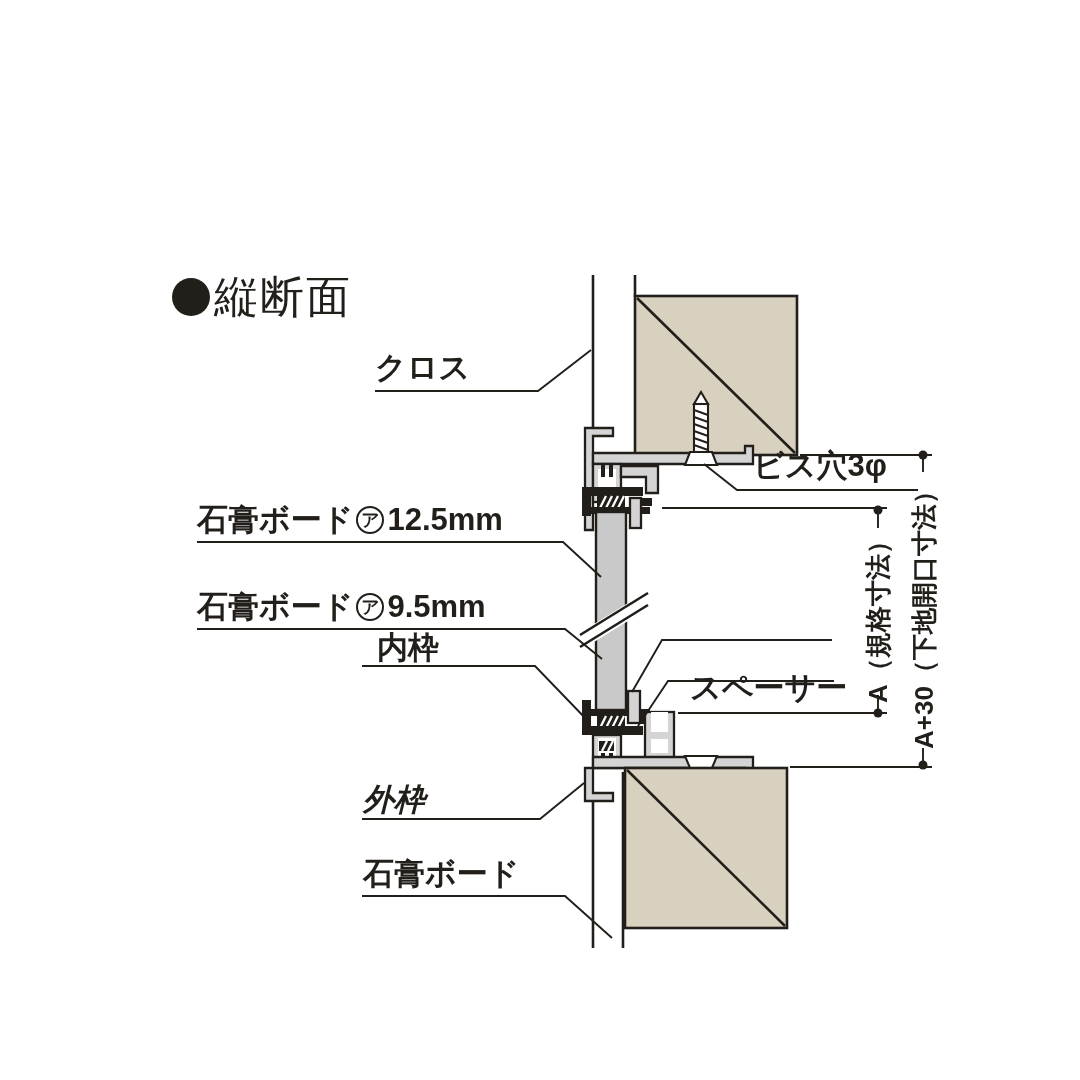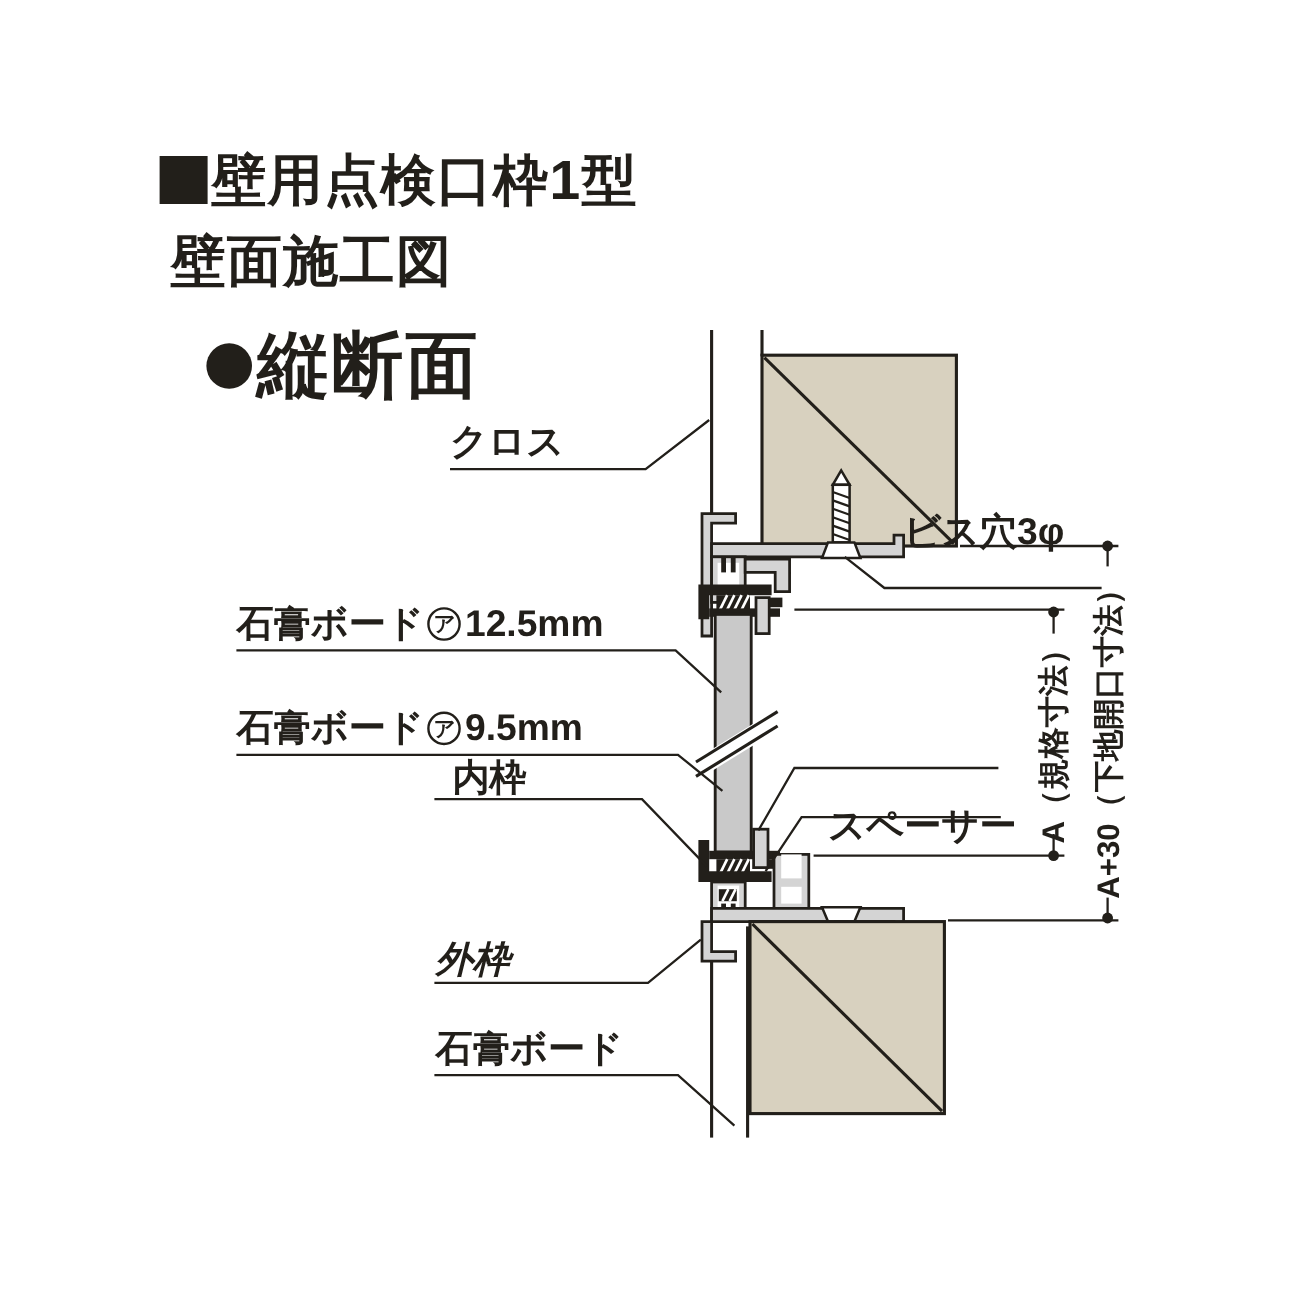--- a/index.html
+++ b/index.html
@@ -24,21 +24,21 @@
   .wl{stroke:#fff;stroke-width:2.2;fill:none;}
   .dot{fill:var(--line);stroke:none;}
   
   .abs{position:absolute;white-space:nowrap;}
   .title-row{left:133px;top:127px;display:flex;align-items:center;}
   .sq{display:inline-block;width:40px;height:40px;background:var(--line);margin-right:3px;}
   .title-text{font-size:46px;font-weight:bold;letter-spacing:1px;line-height:1;}
   .title-row2{left:142px;top:194px;}
   .section-row{left:172px;top:275px;display:flex;align-items:center;}
   .crc{display:inline-block;width:38px;height:38px;border-radius:50%;background:var(--line);margin-right:4px;}
-  .section-text{font-size:60px;font-weight:bold;letter-spacing:2px;line-height:1;}
+  .section-text{font-size:44px;font-weight:normal;letter-spacing:2px;line-height:1;}
   .lbl{font-size:31px;font-weight:bold;line-height:1.05;letter-spacing:0px;}
   .lbl-row{display:flex;align-items:center;}
   .circled{display:inline-flex;align-items:center;justify-content:center;
     width:28px;height:28px;border:2.5px solid var(--line);border-radius:50%;
     font-size:18px;font-weight:bold;margin:0 3px;flex:0 0 auto;}
   .dim{font-size:26px;font-weight:bold;text-align:center;transform:rotate(-90deg);}
 </style>
 </head>
 <body>
 
@@ -171,27 +171,20 @@
       <line class="s15" x1="878" y1="695" x2="878" y2="713"></line>
       <line class="s15" x1="923" y1="455" x2="923" y2="472"></line>
       <line class="s15" x1="923" y1="748" x2="923" y2="765"></line>
       <circle class="dot" cx="878" cy="510" r="4.5"></circle>
       <circle class="dot" cx="878" cy="713" r="4.5"></circle>
       <circle class="dot" cx="923" cy="455" r="4.5"></circle>
       <circle class="dot" cx="923" cy="765" r="4.5"></circle>
     </g>
   </svg>
 
-  <div class="abs title-row">
-    <span class="sq"></span>
-    <span class="title-text">壁用点検口枠1型</span>
-  </div>
-  <div class="abs title-row2">
-    <span class="title-text">壁面施工図</span>
-  </div>
   <div class="abs section-row">
     <span class="crc"></span>
     <span class="section-text">縦断面</span>
   </div>
 
   <div class="abs lbl" style="left:375px;top:352px;text-align:center;">クロス</div>
 
   <div class="abs lbl lbl-row" style="left:197px;top:504px;">
     <span>石膏ボード</span>
     <span class="circled">ア</span>
@@ -201,19 +194,19 @@
   <div class="abs lbl lbl-row" style="left:197px;top:591px;">
     <span>石膏ボード</span>
     <span class="circled">ア</span>
     <span>9.5mm</span>
   </div>
 
   <div class="abs lbl" style="left:377px;top:632px;">内枠</div>
   <div class="abs lbl" style="left:363px;top:784px;font-style:italic;">外枠</div>
   <div class="abs lbl" style="left:363px;top:858px;">石膏ボード</div>
 
-  <div class="abs lbl" style="left:753px;top:427px;">ビス穴3φ</div>
+  <div class="abs lbl" style="left:753px;top:450px;">ビス穴3φ</div>
   <div class="abs lbl" style="left:690px;top:648px;margin-top:24px;">スペーサー</div>
 
   <div class="abs dim" style="left:768px;top:598px;width:220px;">A（規格寸法）</div>
   <div class="abs dim" style="left:774px;top:596px;width:300px;">A+30（下地開口寸法）</div>
 
 </div>
 
 </body></html>

